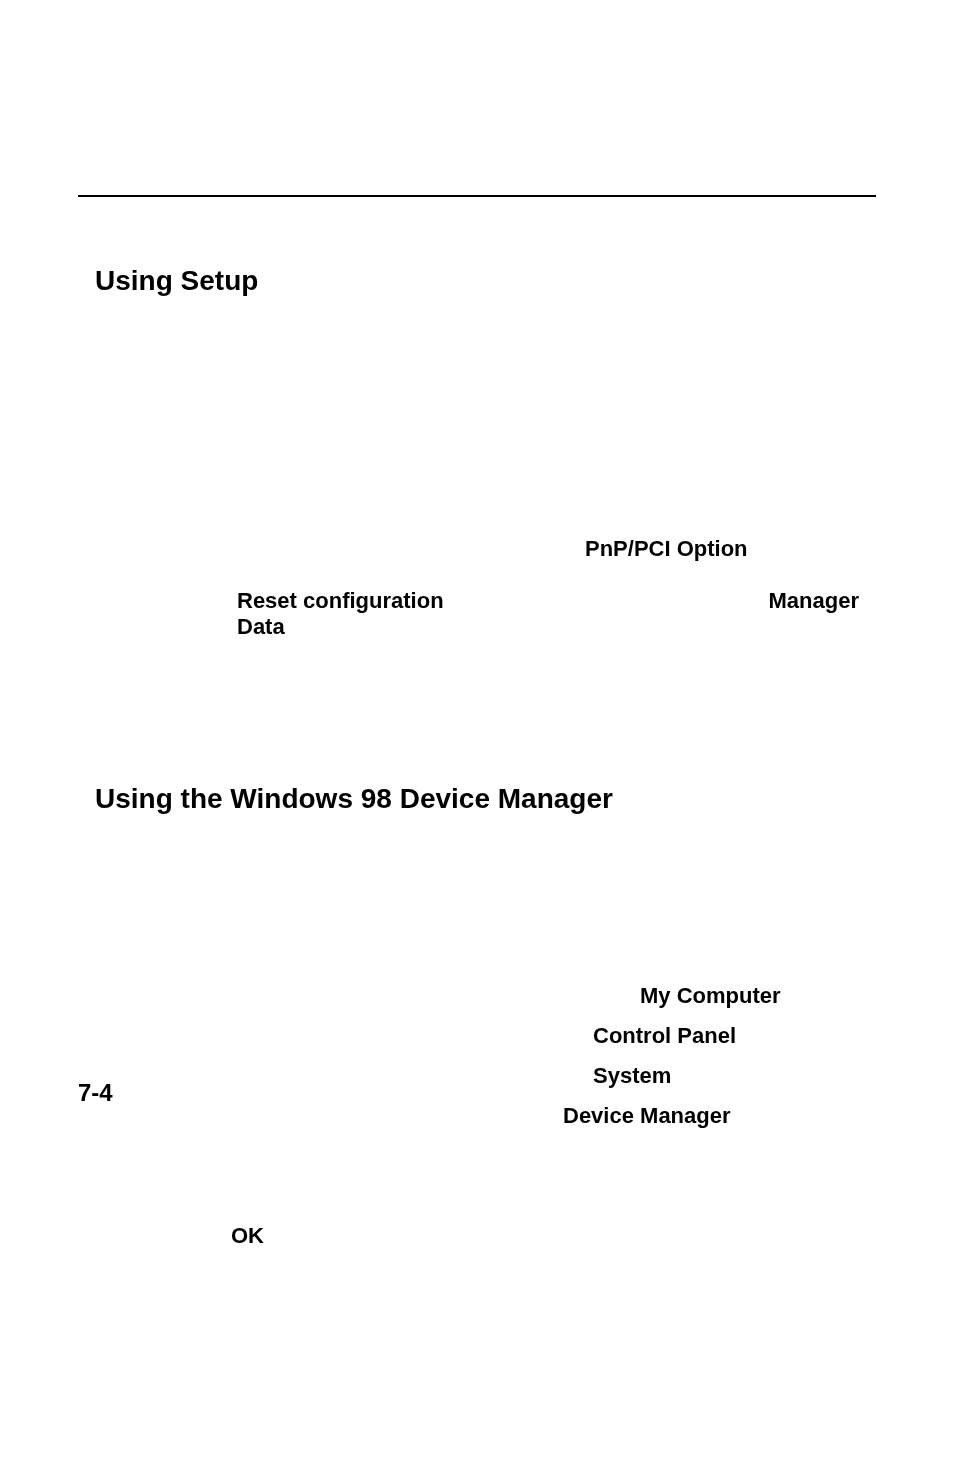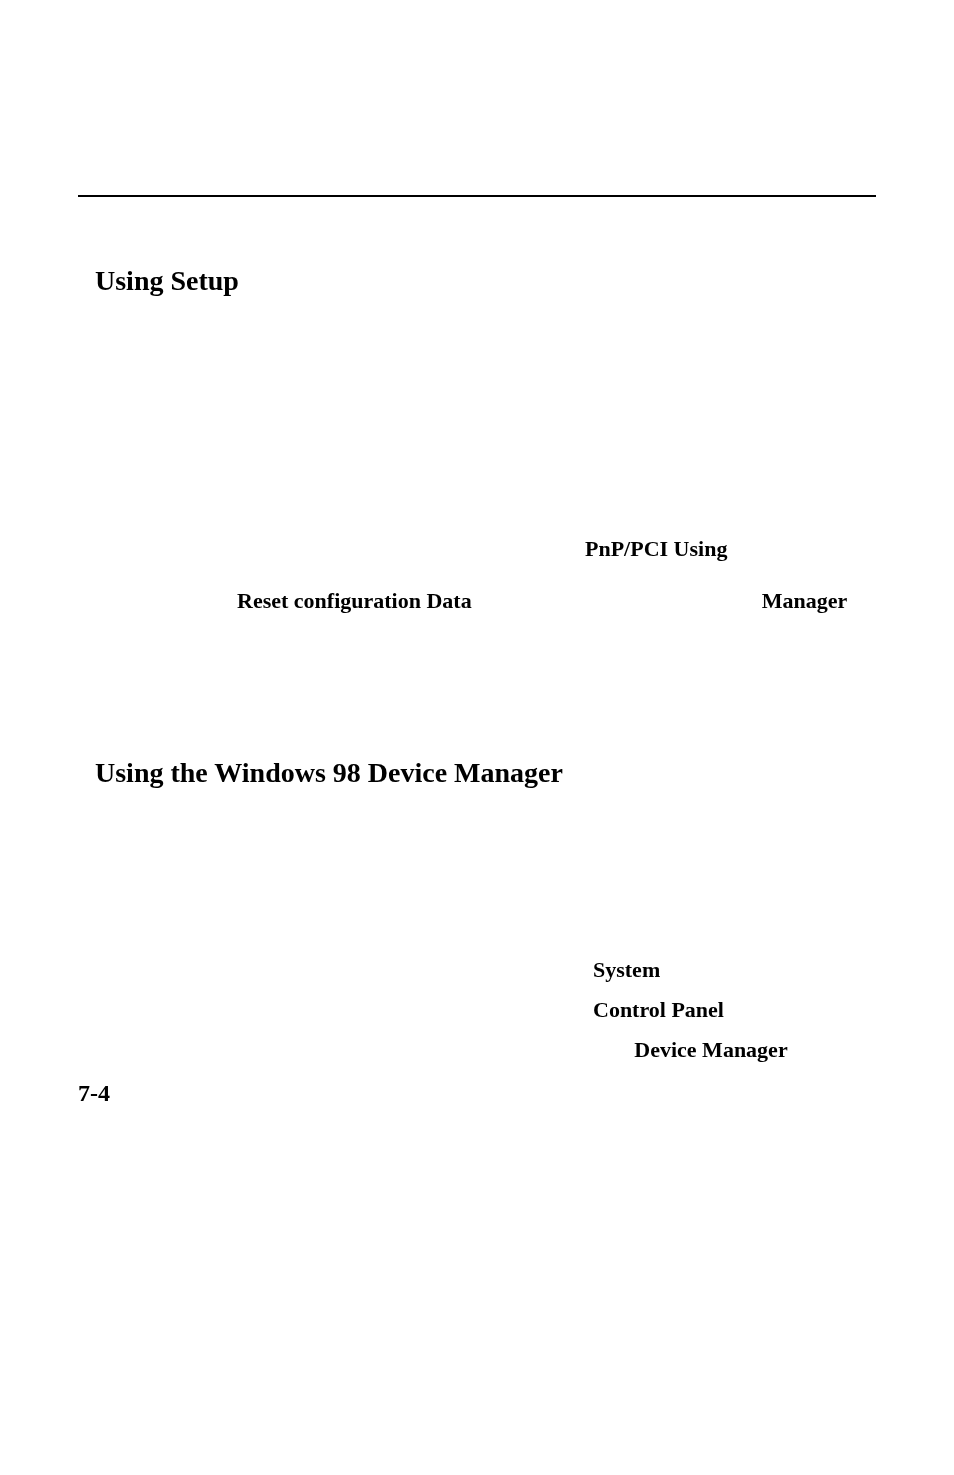--- a/index.html
+++ b/index.html
@@ -1,68 +1,70 @@
 <!DOCTYPE html>
 <html><head>
   <meta charset="utf-8">
   <style>
     * { box-sizing: border-box; margin: 0; padding: 0; }
     html, body { width: 954px; height: 1475px; background: #fff; font-family: Arial, Helvetica, sans-serif; }
-    .page { width: 954px; height: 1185px; position: relative; padding: 95px 0 0 0; font-family: Liberation Serif, serif; }
+    .page { width: 954px; height: 1185px; position: relative; padding: 95px 0 0 0; }
     .header-rule { border-top: 2px solid #000; margin: 100px 78px 0 78px; }
     .content { padding: 0 95px 0 95px; }
     .h2 { font-size: 28px; font-weight: bold; color: #000; margin-top: 68px; margin-bottom: 38px; }
     .body-gap-1 { height: 195px; }
     .inline-row { display: flex; align-items: baseline; font-size: 22px; margin-top: 6px; }
     .row-a { margin-left: 0; }
     .pnp { font-weight: bold; margin-left: 490px; }
     .row-b { margin-top: 26px; }
     .reset { font-weight: bold; margin-left: 142px; }
     .enabled { font-weight: bold; margin-left: 290px; }
     .body-gap-2 { height: 75px; }
     .body-gap-3 { height: 120px; }
     .step { font-size: 22px; line-height: 34px; margin-top: 6px; }
     .step .b { font-weight: bold; }
     .s1 { margin-left: 545px; }
     .s2 { margin-left: 498px; }
     .s3 { margin-left: 498px; }
-    .s4 { margin-left: 468px; text-align: center; }
+    .s4 { margin-left: 468px; }
     .s5 { margin-left: 396px; }
     .ok-gap { height: 80px; }
     .s-ok { margin-left: 136px; }
     .page-number { position: absolute; bottom: 78px; left: 78px; font-size: 24px; font-weight: bold; }
   </style>
 </head>
 <body>
 
 <div class="page">
   <div class="header-rule"></div>
 
   <div class="content">
 
     <h2 class="h2">Using Setup</h2>
 
     <div class="body-gap-1"></div>
 
     <div class="inline-row row-a">
-      <span class="pnp">PnP/PCI Using</span>
+      <span class="pnp">PnP/PCI Option</span>
     </div>
     <div class="inline-row row-b">
       <span class="reset">Reset configuration Data</span>
       <span class="enabled">Manager</span>
     </div>
 
     <div class="body-gap-2"></div>
 
     <h2 class="h2">Using the Windows 98 Device Manager</h2>
 
     <div class="body-gap-3"></div>
 
+    <div class="step s1"><span class="b">My Computer</span></div>
+    <div class="step s2"><span class="b">Control Panel</span></div>
     <div class="step s3"><span class="b">System</span></div>
-    <div class="step s2"><span class="b">Control Panel</span></div>
     <div class="step s4"><span class="b">Device Manager</span></div>
 
     <div class="ok-gap"></div>
+    <div class="step s-ok"><span class="b">OK</span></div>
 
   </div>
 
   <div class="page-number">7-4</div>
 </div>
 
 </body></html>

